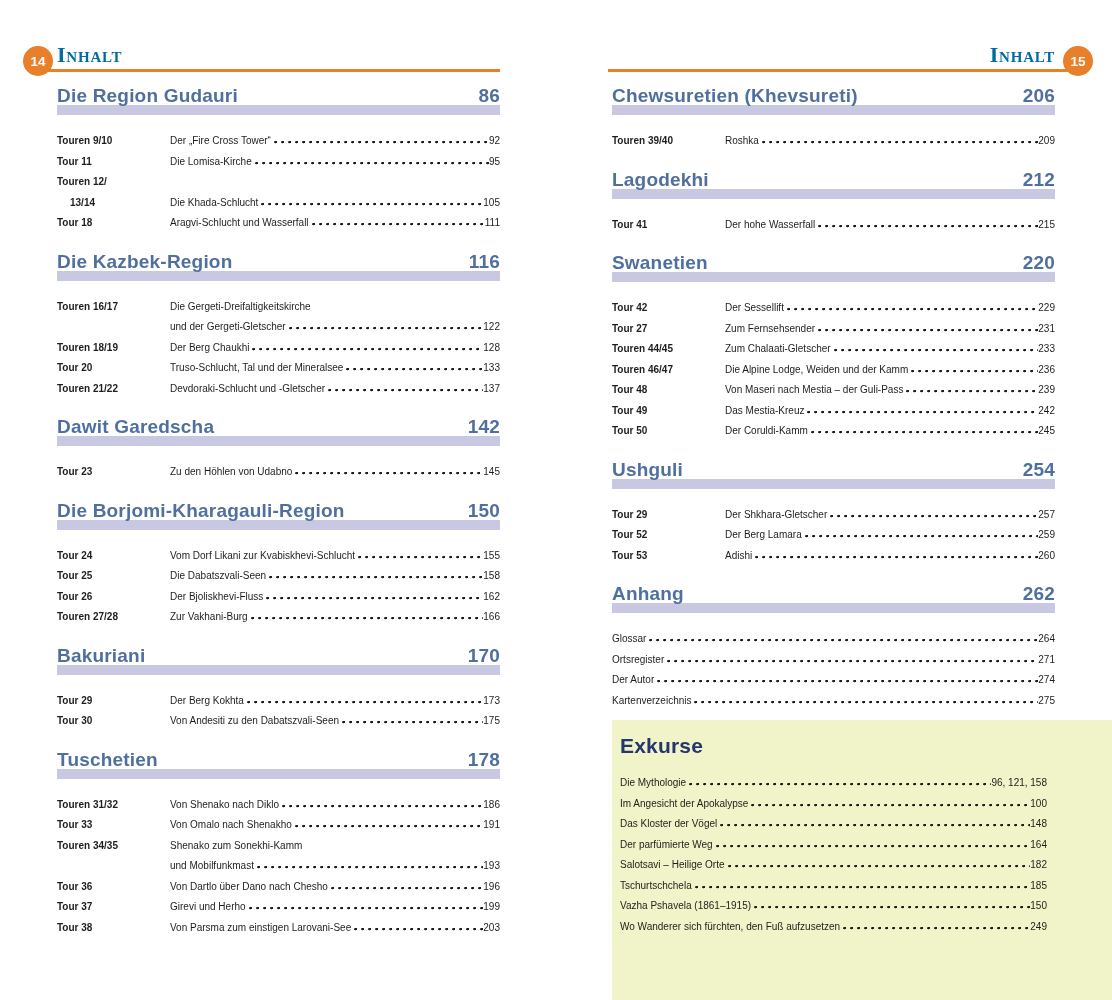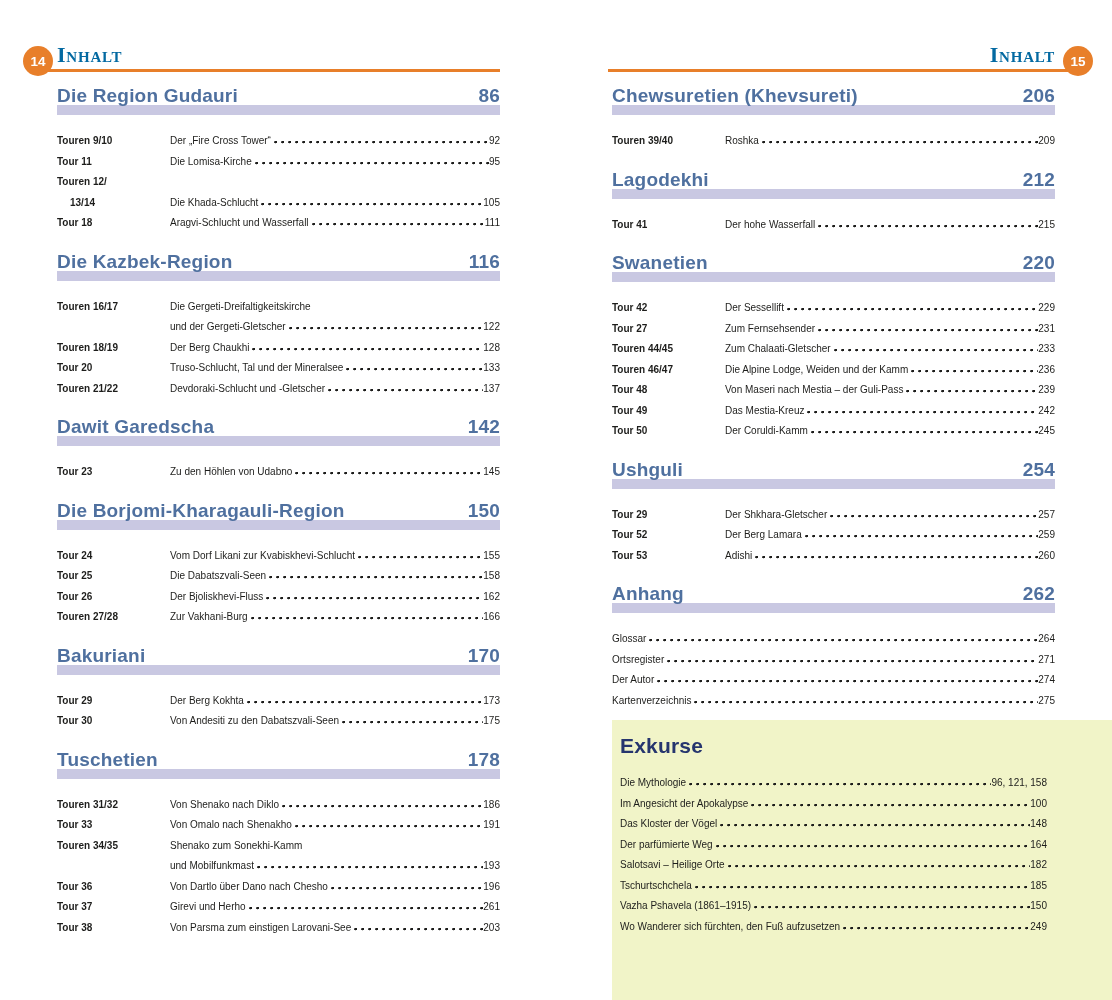--- a/index.html
+++ b/index.html
@@ -261,21 +261,21 @@
             <div class="entry">
               <span class="lbl">Tour 36</span>
               <span class="ttl">Von Dartlo über Dano nach Chesho</span>
               <span class="dots"></span>
               <span class="pgno">196</span>
             </div>
             <div class="entry">
               <span class="lbl">Tour 37</span>
               <span class="ttl">Girevi und Herho</span>
               <span class="dots"></span>
-              <span class="pgno">261</span>
+              <span class="pgno">199</span>
             </div>
             <div class="entry">
               <span class="lbl">Tour 38</span>
               <span class="ttl">Von Parsma zum einstigen Larovani-See</span>
               <span class="dots"></span>
               <span class="pgno">203</span>
             </div>
           </div>
         </div>
       </div>

